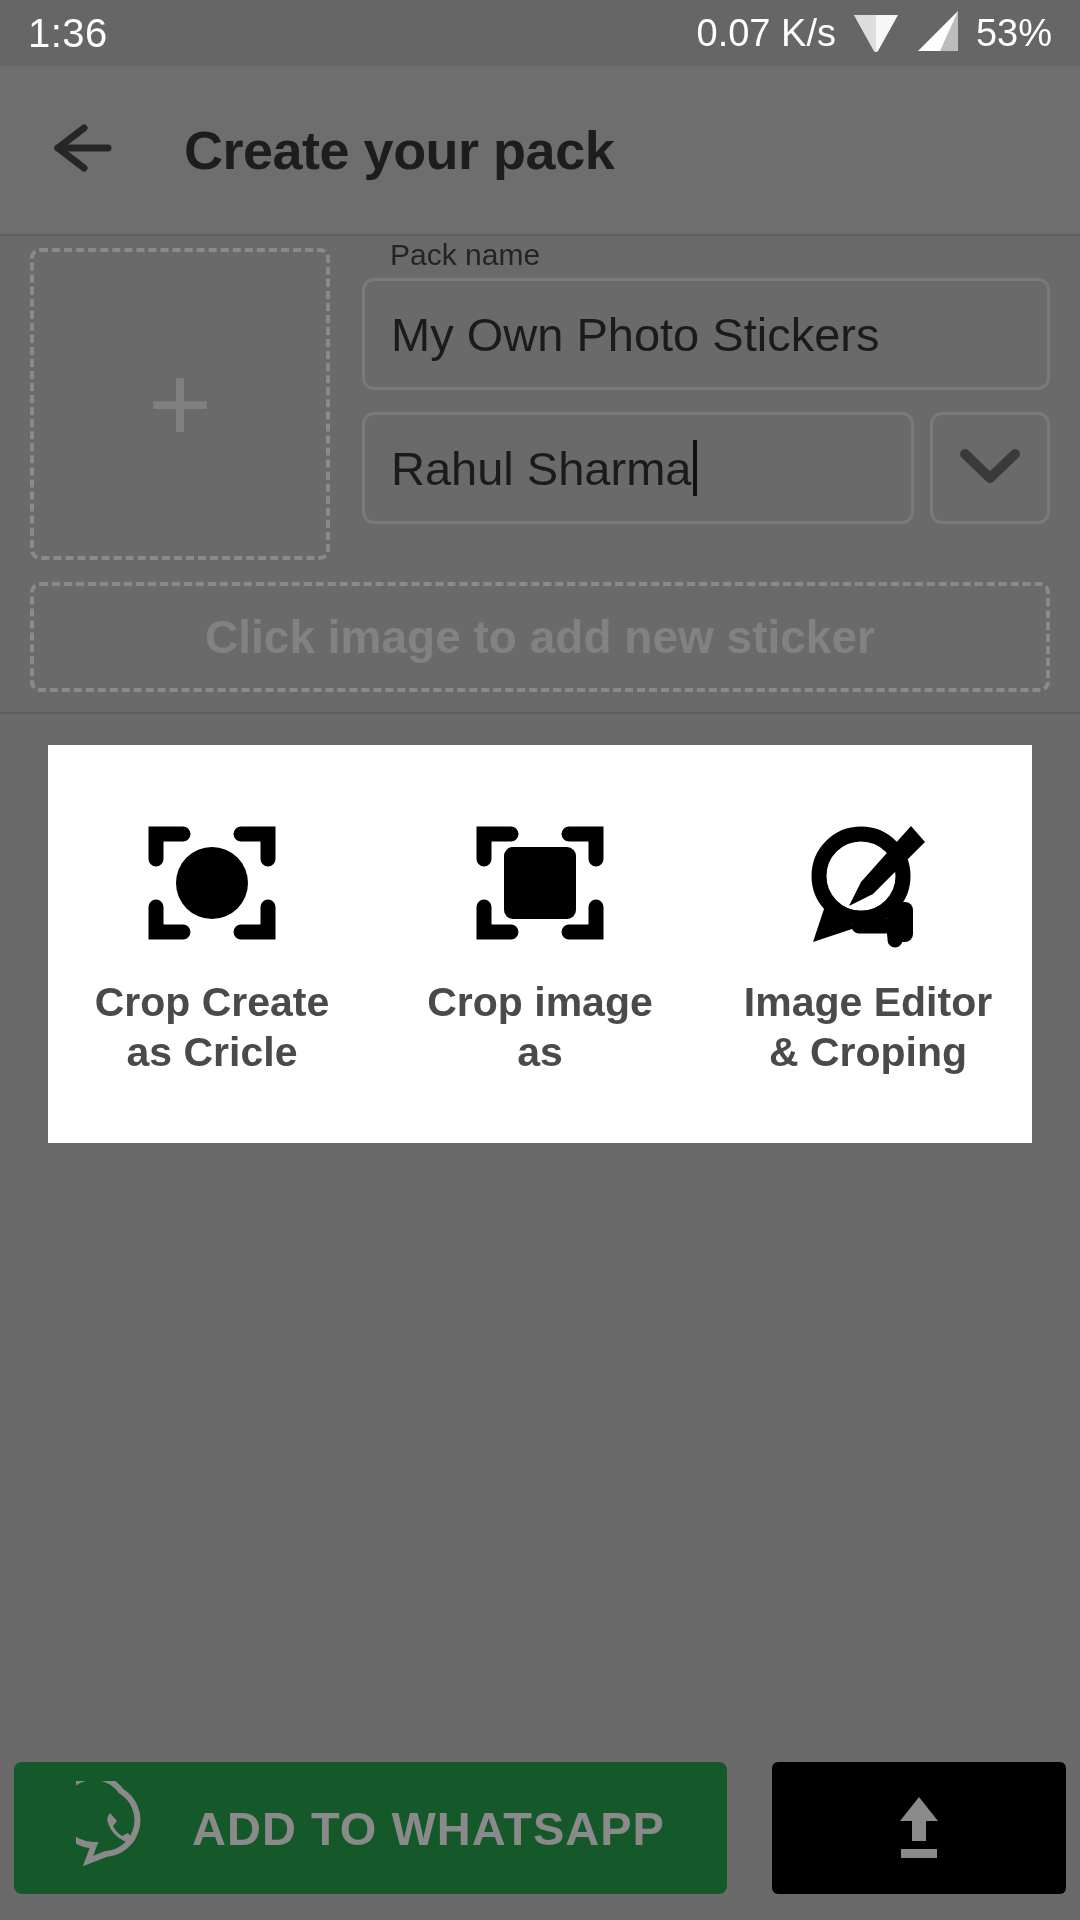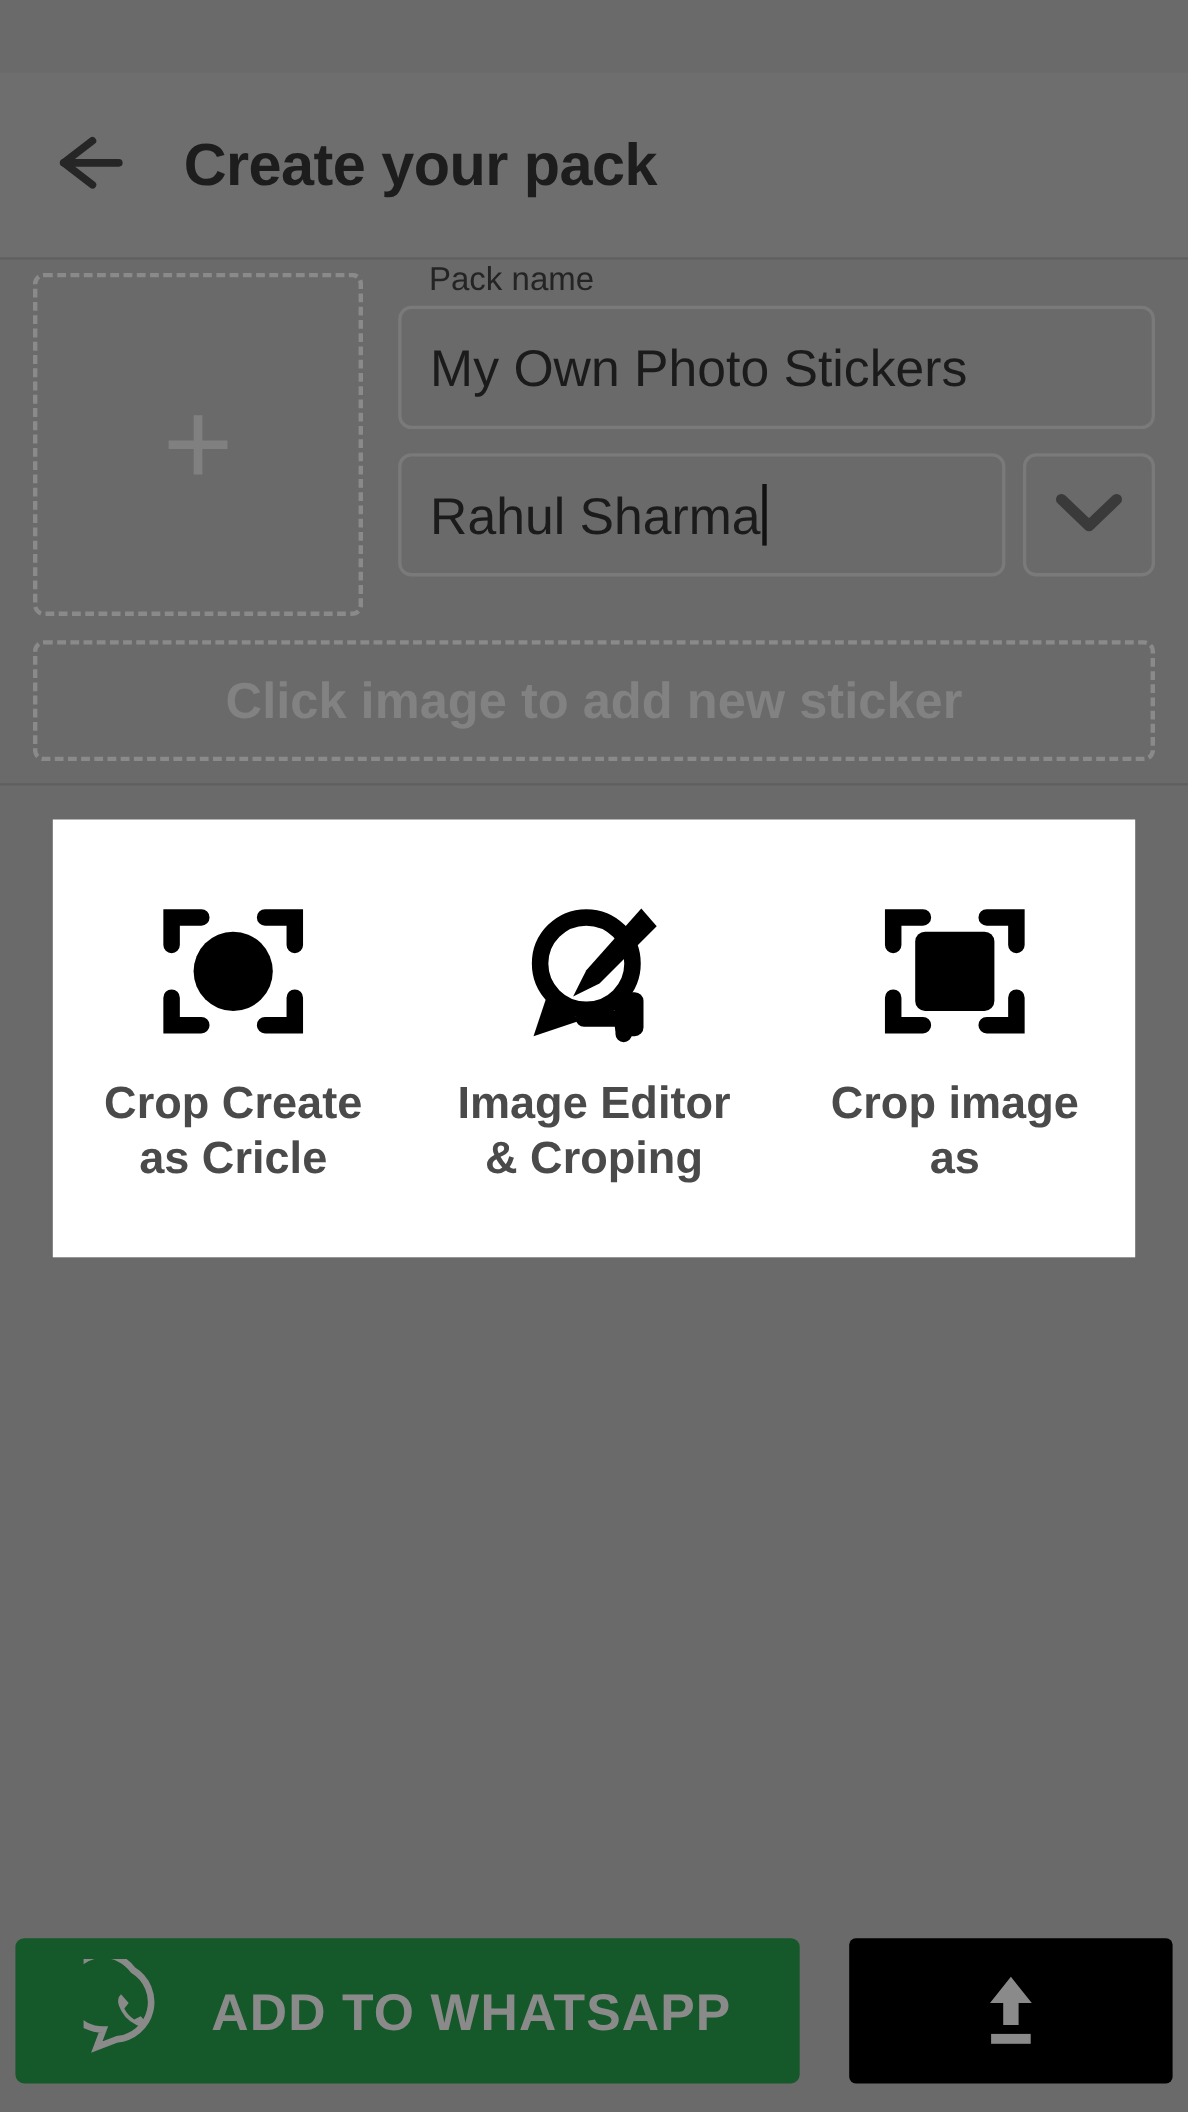--- a/index.html
+++ b/index.html
@@ -67,21 +67,21 @@
     height: 110px;
     margin-left: 30px;
     display: flex;
     align-items: center;
     justify-content: center;
   }
   .page-title {
     font-size: 54px;
     font-weight: bold;
     color: #1d1d1d;
-    margin-left: 27px;
+    margin-left: 44px;
     letter-spacing: -0.5px;
   }
 
   
   .form-area {
     position: absolute;
     top: 238px; left: 0;
     width: 1080px;
   }
   .form-row {
@@ -257,20 +257,39 @@
     display: flex;
     align-items: center;
     justify-content: center;
   }
 </style>
 </head>
 <body>
 
 <div id="screen">
 
+  <div class="status-bar">
+    <span class="status-time">1:36</span>
+    <div class="status-right">
+      <span class="status-speed">0.07 K/s</span>
+      <span class="icon-wifi">
+        <svg width="52" height="44" viewBox="0 0 52 44">
+          <path d="M26 6 L48 6 L28 42 Q26 44 24 42 L4 6 Z" fill="#ffffff" opacity="0.95"></path>
+          <path d="M26 6 L4 6 L24 42 Q26 44 26 42 Z" fill="#d0d0d0" opacity="0.65"></path>
+        </svg>
+      </span>
+      <span class="icon-signal">
+        <svg width="46" height="44" viewBox="0 0 46 44">
+          <path d="M42 2 L42 42 L2 42 Z" fill="#ffffff"></path>
+          <path d="M42 2 L42 42 L24 42 Z" fill="#bdbdbd"></path>
+        </svg>
+      </span>
+      <span class="status-battery">53%</span>
+    </div>
+  </div>
 
   <div class="app-header">
     <div class="back-btn">
       <span>
         <svg width="70" height="60" viewBox="0 0 70 60">
           <path d="M34 10 L8 30 L34 50" stroke="#262626" stroke-width="7" fill="none" stroke-linecap="round" stroke-linejoin="round"></path>
           <line x1="8" y1="30" x2="58" y2="30" stroke="#262626" stroke-width="7" stroke-linecap="round"></line>
         </svg>
       </span>
     </div>
@@ -323,46 +342,46 @@
             <path d="M37 115 L10 115 L10 90"></path>
           </g>
           <circle cx="66" cy="66" r="36" fill="#000000"></circle>
         </svg>
       </div>
       <div class="option-label">Crop Create as Cricle</div>
     </div>
 
     <div class="dialog-option">
       <div class="option-icon">
-        <svg width="138" height="138" viewBox="0 0 138 138">
-          <circle cx="62" cy="62" r="42" fill="none" stroke="#000000" stroke-width="15"></circle>
-          <path d="M112 12 L62 68 L50 92 L74 80 L126 28 Z" fill="#000000"></path>
-          <path d="M28 86 L14 128 L56 114 Z" fill="#000000"></path>
-          <path d="M60 112 L96 112 L96 126" fill="none" stroke="#000000" stroke-width="15" stroke-linecap="round" stroke-linejoin="round"></path>
-          <rect x="88" y="88" width="26" height="40" rx="8" fill="#000000"></rect>
-        </svg>
-      </div>
-      <div class="option-label">Image Editor &amp; Croping</div>
-    </div>
-
-    <div class="dialog-option">
-      <div class="option-icon">
         <svg width="132" height="132" viewBox="0 0 132 132">
           <g stroke="#000000" stroke-width="15" fill="none" stroke-linecap="round">
             <path d="M10 42 L10 17 L37 17"></path>
             <path d="M95 17 L122 17 L122 42"></path>
             <path d="M122 90 L122 115 L95 115"></path>
             <path d="M37 115 L10 115 L10 90"></path>
           </g>
           <rect x="30" y="30" width="72" height="72" rx="9" fill="#000000"></rect>
         </svg>
       </div>
       <div class="option-label">Crop image as</div>
     </div>
 
+    <div class="dialog-option">
+      <div class="option-icon">
+        <svg width="138" height="138" viewBox="0 0 138 138">
+          <circle cx="62" cy="62" r="42" fill="none" stroke="#000000" stroke-width="15"></circle>
+          <path d="M112 12 L62 68 L50 92 L74 80 L126 28 Z" fill="#000000"></path>
+          <path d="M28 86 L14 128 L56 114 Z" fill="#000000"></path>
+          <path d="M60 112 L96 112 L96 126" fill="none" stroke="#000000" stroke-width="15" stroke-linecap="round" stroke-linejoin="round"></path>
+          <rect x="88" y="88" width="26" height="40" rx="8" fill="#000000"></rect>
+        </svg>
+      </div>
+      <div class="option-label">Image Editor &amp; Croping</div>
+    </div>
+
   </div>
 
   <div class="bottom-bar">
     <div class="whatsapp-btn">
       <span>
         <svg width="90" height="90" viewBox="0 0 90 90">
           <path d="M45 10 A34 34 0 1 0 18 64 L12 80 L30 73 A34 34 0 0 0 45 10 Z" fill="none" stroke="#8a8a8a" stroke-width="6"></path>
           <path d="M34 32 q-4 4 -2 10 q4 12 16 18 q6 3 10 -1 l-6 -7 l-6 3 q-6 -4 -9 -10 l4 -5 Z" fill="#8a8a8a"></path>
         </svg>
       </span>

